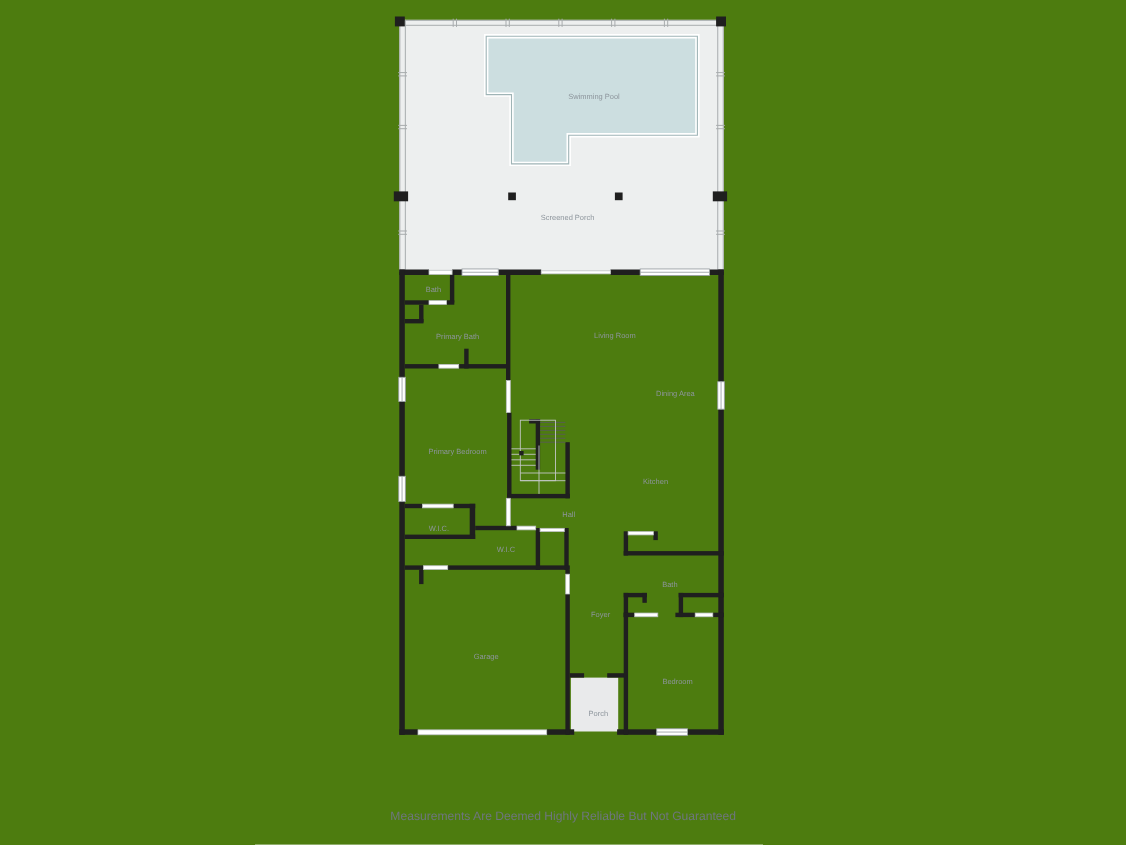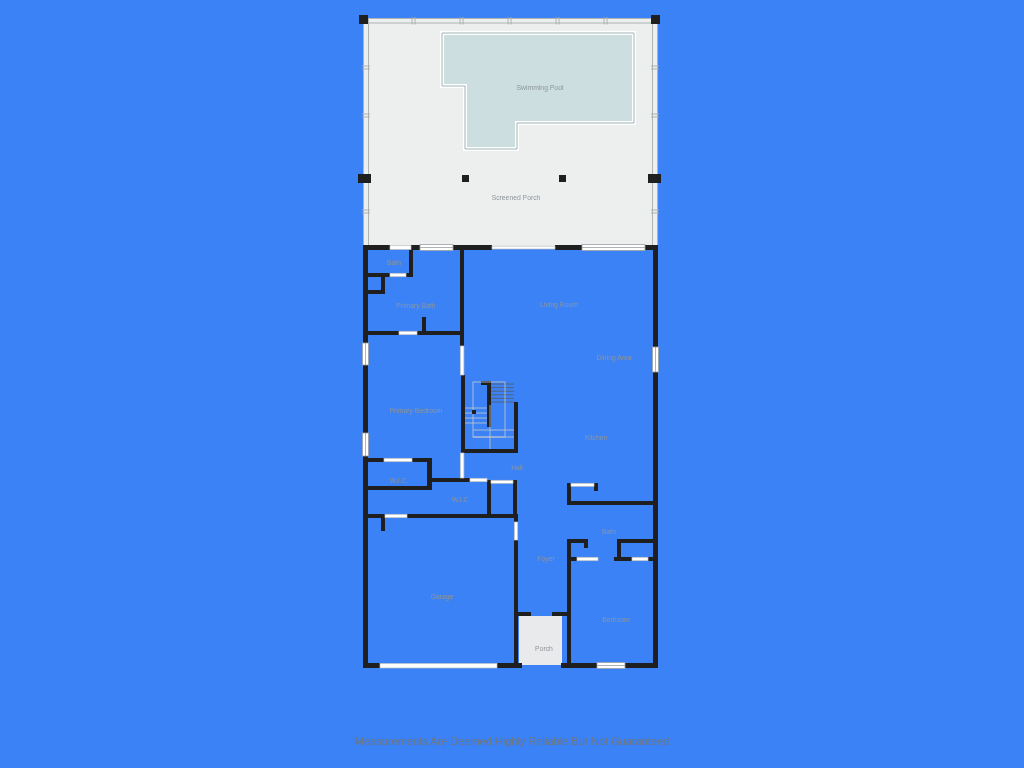--- a/index.html
+++ b/index.html
@@ -1,16 +1,16 @@
 <!DOCTYPE html>
 <html><head>
 <meta charset="utf-8">
 <style>
   html,body{margin:0;padding:0;background:#ffffff;}
-  .page{position:relative;width:1024px;height:768px;background:#3b82f6;overflow:hidden;
+  .page{position:relative;width:1024px;height:768px;background:#4d7c0f;overflow:hidden;
         font-family:"Liberation Sans", sans-serif;}
   svg{display:block;}
   .wall{fill:#1f1f1f;}
   .room-label{fill:#8d959c;font-size:6.8px;font-family:"Liberation Sans",sans-serif;}
   .big-label{fill:#6e767e;font-size:11px;font-family:"Liberation Sans",sans-serif;}
   .win{fill:#ffffff;stroke:#9aa0a4;stroke-width:0.8;}
   .winline{stroke:#9aa0a4;stroke-width:0.8;}
   .door{fill:#ffffff;stroke:#bcc0c3;stroke-width:0.7;}
   .screen{stroke:#a7abad;stroke-width:0.9;fill:none;}
   .tread-dark{stroke:#5a5a5a;stroke-width:0.8;}

